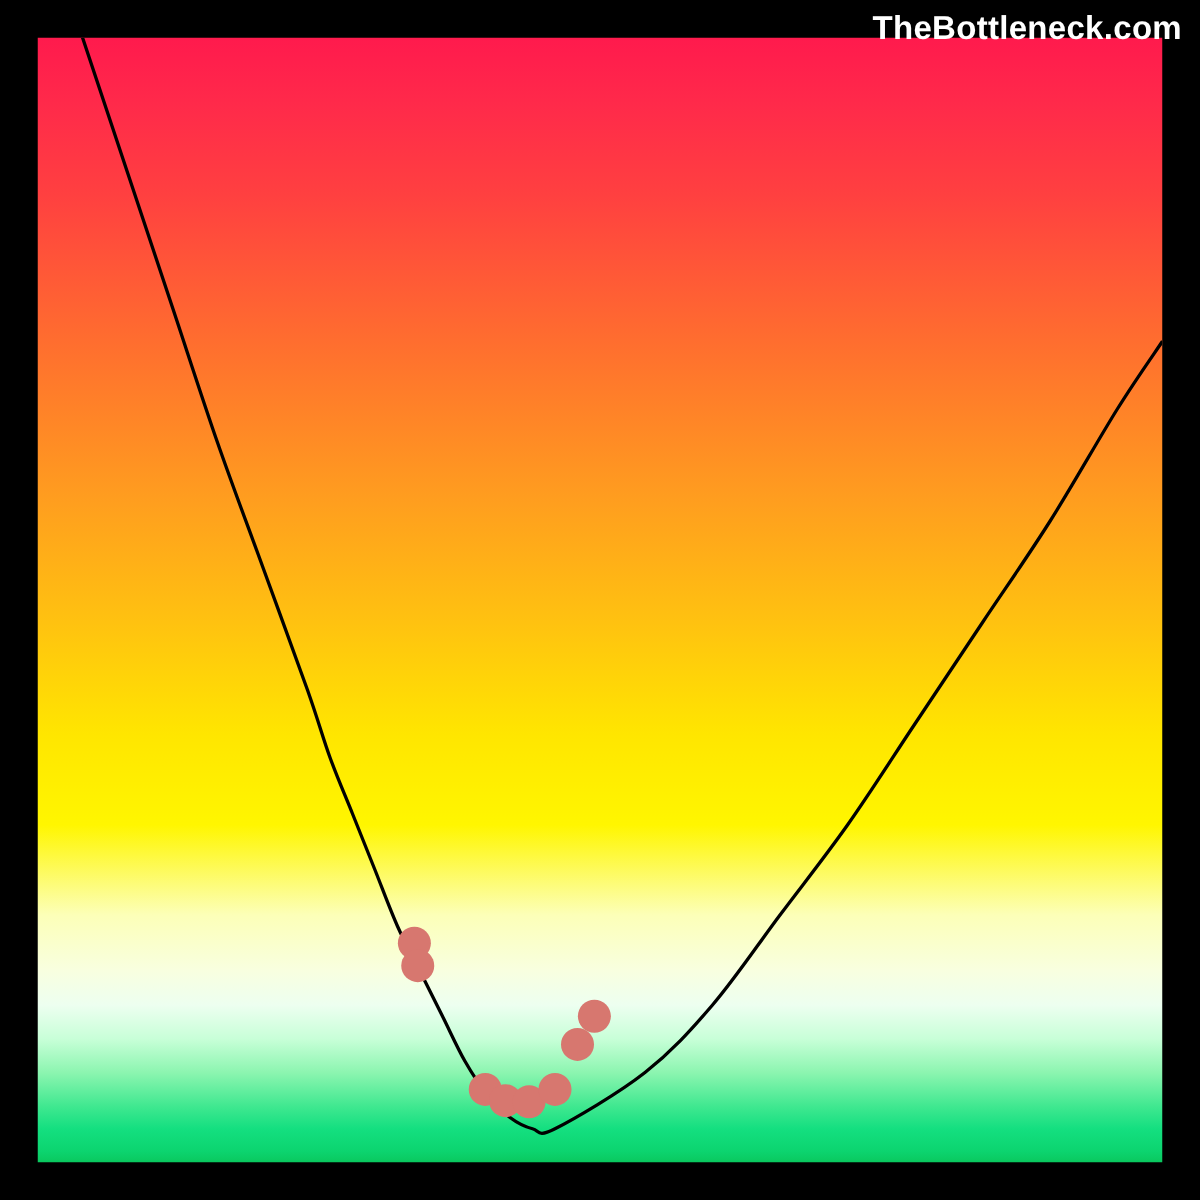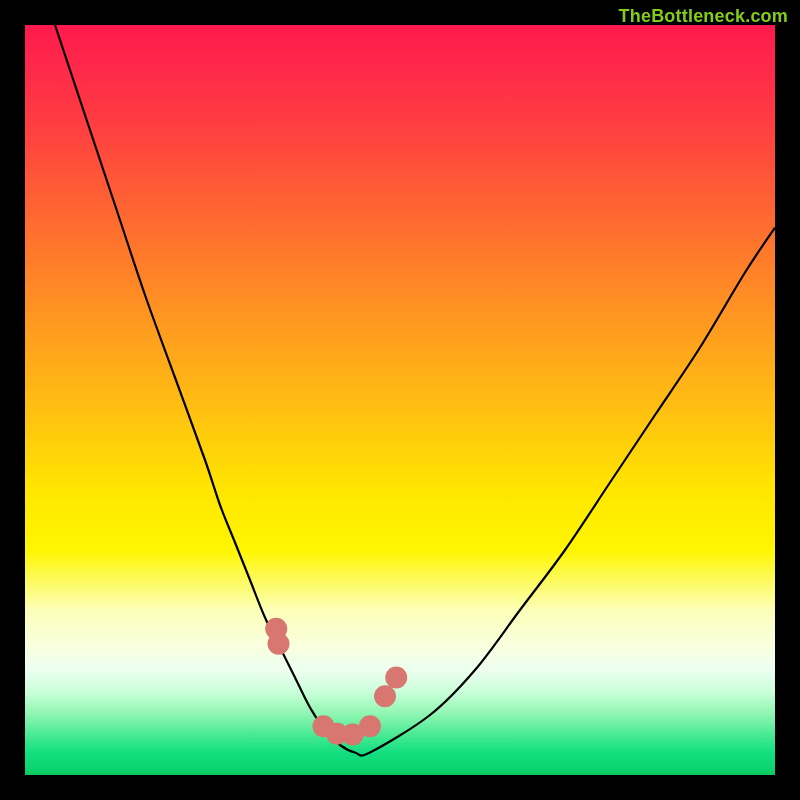--- a/index.html
+++ b/index.html
@@ -2,22 +2,22 @@
 <html><head>
 <meta charset="utf-8">
 <style>
   * { margin: 0; padding: 0; box-sizing: border-box; }
   html, body { width: 800px; height: 800px; overflow: hidden; }
   body { background: #000; position: relative; font-family: Arial, sans-serif; }
   .watermark {
     position: absolute;
     top: 6px;
     right: 12px;
-    color: #84cc16;
-    font-size: 18px;
+    color: #ffffff;
+    font-size: 22px;
     font-weight: bold;
     z-index: 10;
     letter-spacing: 0.2px;
   }
   .frame {
     position: absolute;
     top: 25px;
     left: 25px;
     width: 750px;
     height: 750px;

